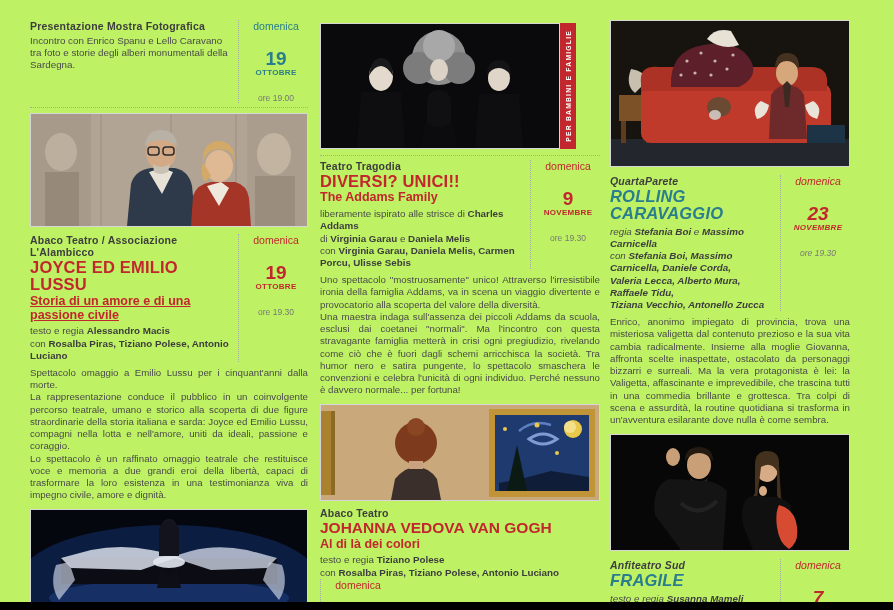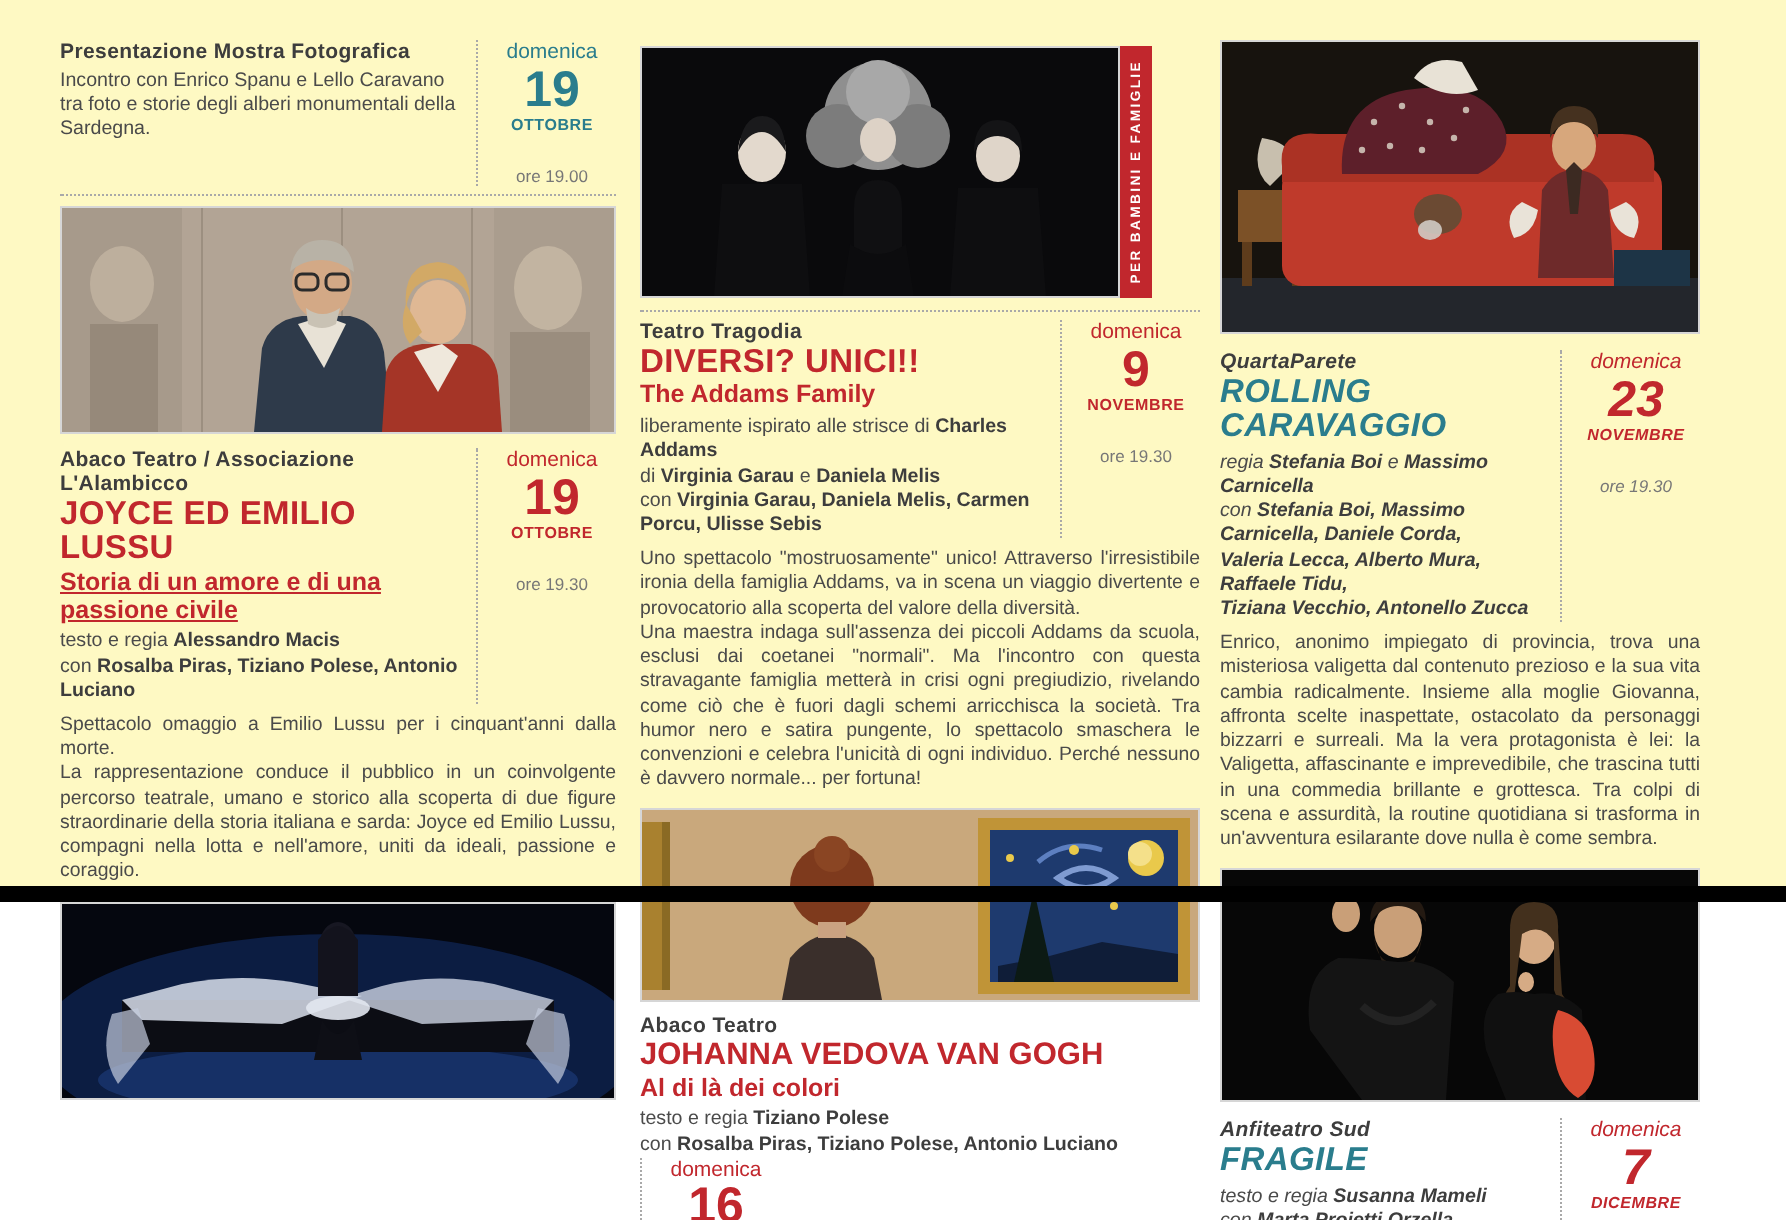--- a/index.html
+++ b/index.html
@@ -1,41 +1,41 @@
 <!DOCTYPE html>
 <html><head>
 <meta charset="utf-8">
 <style>
   html,body{margin:0;padding:0;}
   body{
     width:893px;height:610px;overflow:hidden;background:#ffffff;
     font-family:"Liberation Sans", sans-serif;position:relative;
     -webkit-font-smoothing:antialiased;
   }
-  .page{position:relative;width:893px;height:451px;background:#fef9c3;}
+  .page{position:relative;width:893px;height:610px;background:#bef264;}
   .cols{display:flex;padding:20px 0 0 30px;gap:12px;}
   .col1{width:278px;flex:none;}
   .col2{width:280px;flex:none;}
   .col3{width:240px;flex:none;margin-left:-2px;}
 
   
   .sec-head{display:flex;align-items:stretch;}
   .sec-left{flex:1;min-width:0;padding-right:6px;}
   .kicker{font-size:10.5px;font-weight:bold;color:#3d3d3d;letter-spacing:.2px;margin-bottom:1px;}
   .title{font-size:16.5px;font-weight:bold;letter-spacing:.2px;line-height:1.05;}
   .title.small{font-size:15.5px;letter-spacing:0;}
   .subtitle{font-size:12.5px;font-weight:bold;line-height:1.1;margin-top:1px;}
   .desc,.credits{font-size:9.8px;color:#4a4a4a;line-height:1.25;margin-top:3px;}
   .credits .b{font-weight:bold;color:#3d3d3d;}
   .date-block{
     flex:none;width:64px;text-align:center;border-left:1px dotted #a9a9a9;
     padding-left:5px;display:flex;flex-direction:column;justify-content:flex-start;
   }
   .dw{font-size:10.5px;line-height:1.1;margin-top:1px;}
-  .dd{font-size:25px;font-weight:bold;line-height:1.0;}
+  .dd{font-size:19px;font-weight:bold;line-height:1.0;margin-top:16px;}
   .dm{font-size:8px;font-weight:bold;letter-spacing:.3px;line-height:1.2;}
   .dt{font-size:8.5px;color:#777;margin-top:16px;}
 
   .body-text{margin-top:5px;}
   .body-text p{margin:0;font-size:9.7px;color:#4a4a4a;line-height:1.26;text-align:justify;}
 
   .dotted-rule{border-top:1px dotted #a9a9a9;height:0;margin:4px 0;}
 
   .photo{border:1px solid #d6d6d6;background:#000;overflow:hidden;position:relative;}
   .photo svg{display:block;}
@@ -114,20 +114,21 @@
         <div class="date-block">
           <div class="dw" style="color: rgb(193, 39, 45);">domenica</div>
           <div class="dd" style="color: rgb(193, 39, 45);">19</div>
           <div class="dm" style="color: rgb(193, 39, 45);">OTTOBRE</div>
           <div class="dt">ore 19.30</div>
         </div>
       </div>
       <div class="body-text">
           <p>Spettacolo omaggio a Emilio Lussu per i cinquant'anni dalla morte.</p>
           <p>La rappresentazione conduce il pubblico in un coinvolgente percorso teatrale, umano e storico alla scoperta di due figure straordinarie della storia italiana e sarda: Joyce ed Emilio Lussu, compagni nella lotta e nell'amore, uniti da ideali, passione e coraggio.</p>
+          <p>Lo spettacolo è un raffinato omaggio teatrale che restituisce voce e memoria a due grandi eroi della libertà, capaci di trasformare la loro esistenza in una testimonianza viva di impegno civile, amore e dignità.</p>
         </div>
 
       <div class="photo mt8" style="width:276px;height:97px;">
         <svg width="276" height="97" viewBox="0 0 276 97">
           <rect width="276" height="97" fill="#05070f"></rect>
           <ellipse cx="138" cy="70" rx="150" ry="55" fill="#12306e" opacity="0.55"></ellipse>
           <ellipse cx="138" cy="88" rx="120" ry="18" fill="#2a55a8" opacity="0.35"></ellipse>
           <rect x="30" y="48" width="216" height="26" fill="#0c0d14"></rect>
           <path d="M30 48 L60 40 Q90 34 120 40 L150 46 L110 60 L40 58 Z" fill="#d9dfeb" opacity="0.85"></path>
           <path d="M246 48 L216 40 Q186 34 160 41 L140 47 L180 60 L236 58 Z" fill="#cdd4e4" opacity="0.8"></path>

